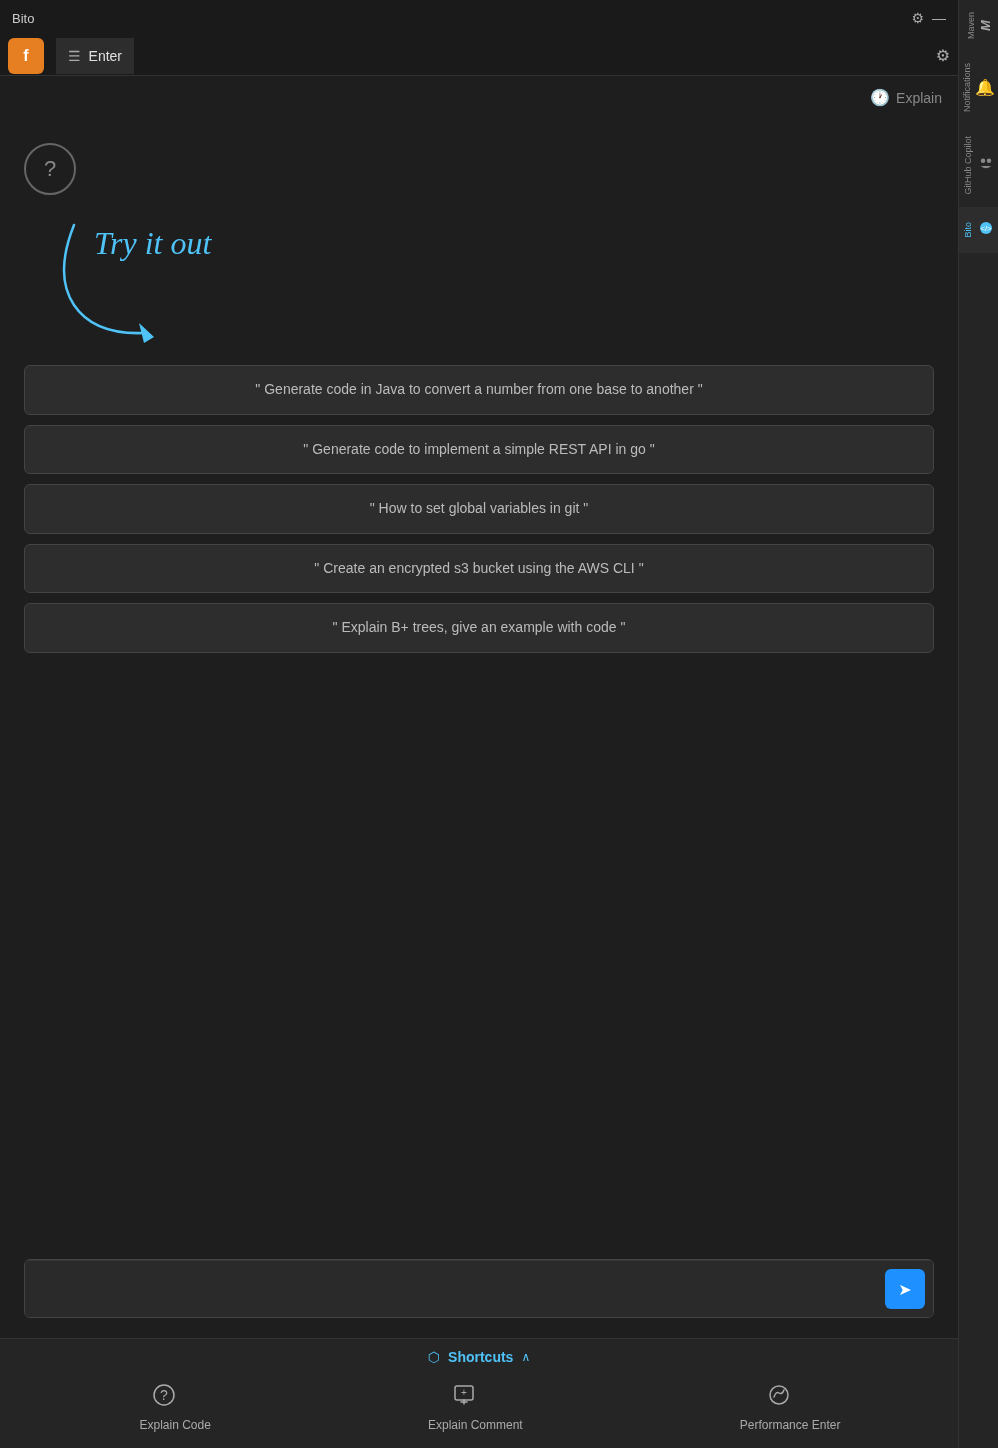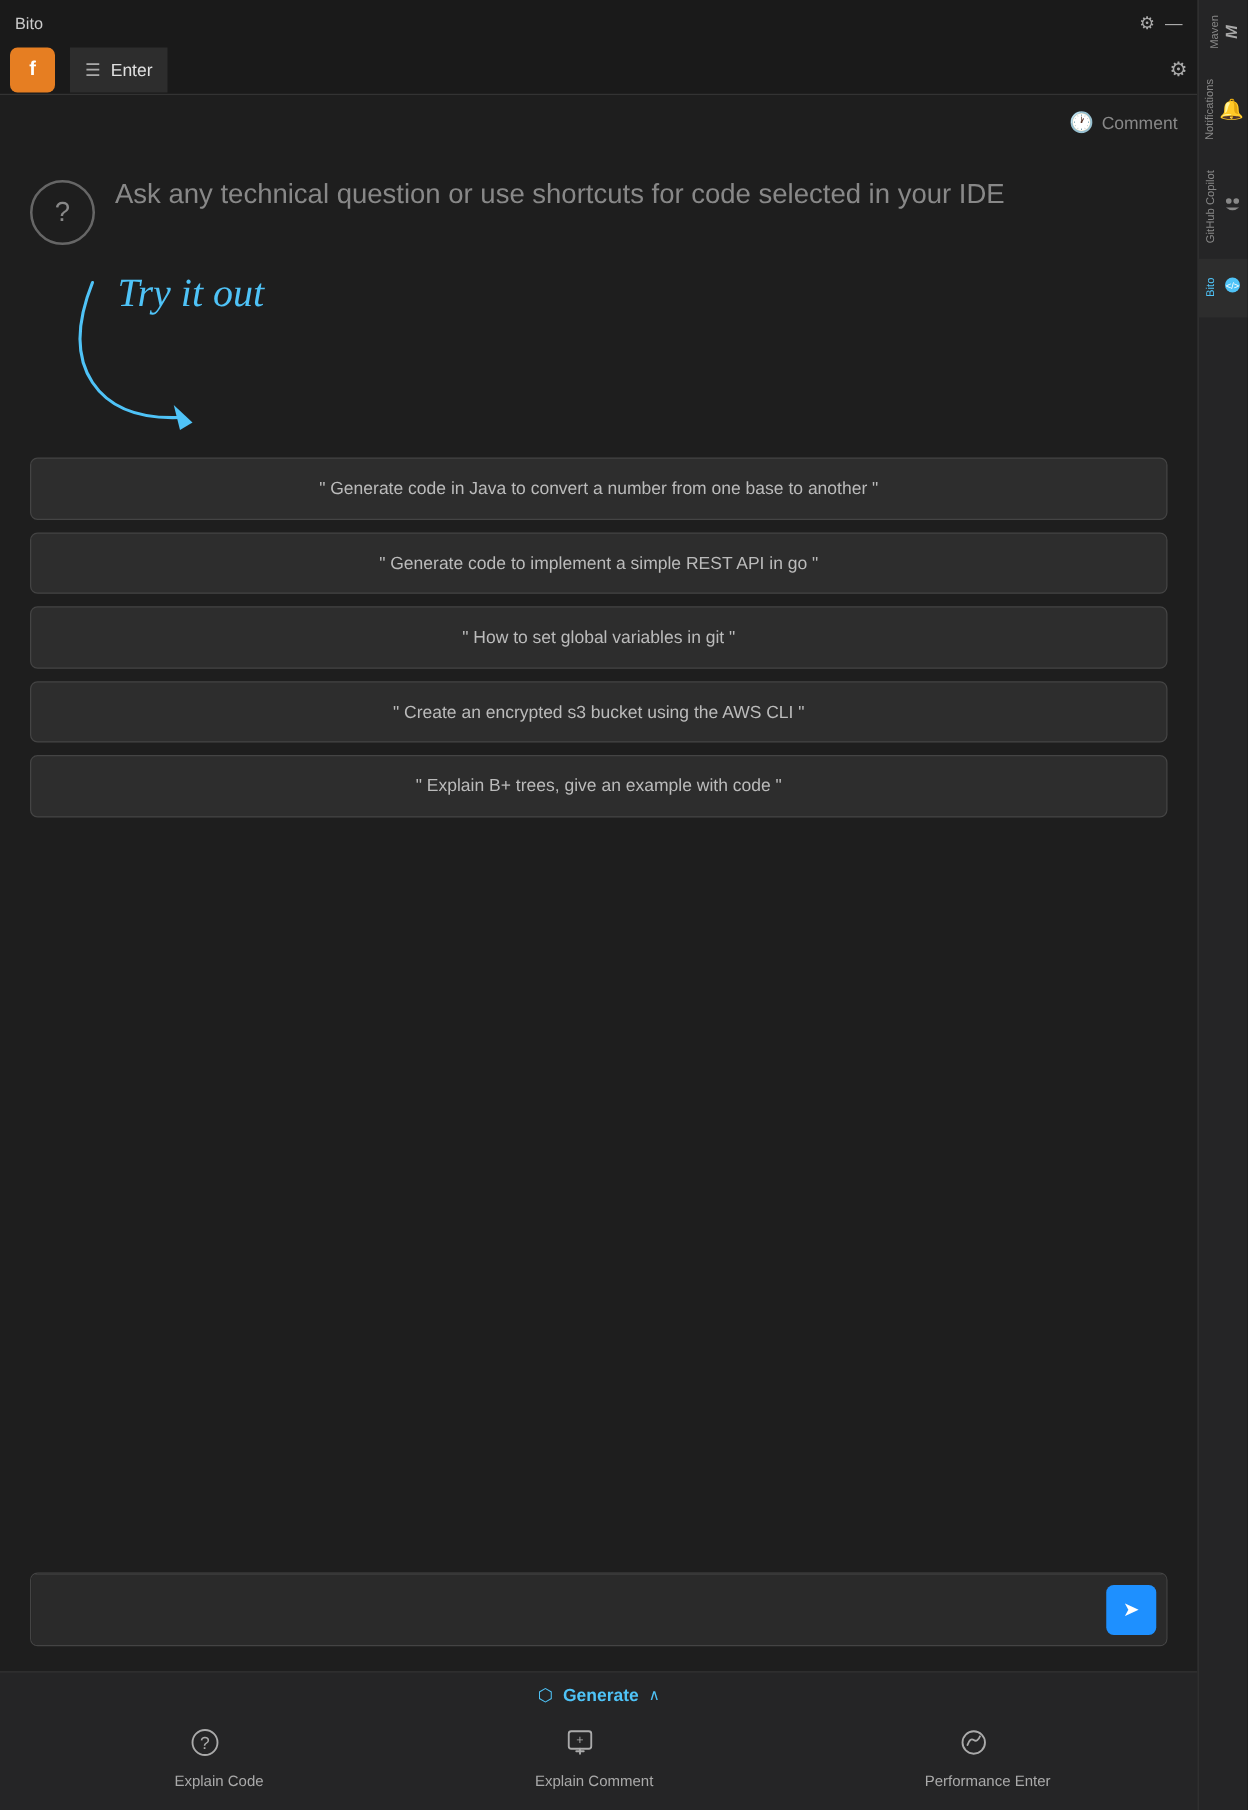--- a/index.html
+++ b/index.html
@@ -219,21 +219,21 @@
       margin-bottom: 30px;
       height: 120px;
     }
 
     .try-text {
       color: #4fc3f7;
       font-size: 32px;
       font-style: italic;
       font-family: 'Georgia', cursive, serif;
       position: absolute;
-      top: 0;
+      top: 10px;
       left: 50px;
     }
 
     .arrow-svg {
       position: absolute;
       top: 0;
       left: 0;
     }
 
     
@@ -377,31 +377,30 @@
         <span class="hamburger-icon">☰</span>
         <span class="header-home-label">Enter</span>
       </div>
     </div>
     <span class="header-settings">⚙</span>
   </div>
 
   <div class="history-bar">
     <button class="history-button">
       <span class="history-icon">🕐</span>
-      <span>Comment</span>
+      <span>Explain</span>
     </button>
   </div>
 
   <div class="main-area">
 
     <div class="help-section">
       <div class="help-icon-circle">
         <span>?</span>
       </div>
-      <div class="help-text">Ask any technical question or use shortcuts for code selected in your IDE</div>
     </div>
 
     <div class="try-section">
       <svg class="arrow-svg" width="180" height="130" viewBox="0 0 180 130">
         <path d="M 30 10 Q 10 60, 30 90 Q 50 120, 100 118" fill="none" stroke="#4fc3f7" stroke-width="2.5" stroke-linecap="round" stroke-linejoin="round"></path>
 
         <polygon points="95,108 110,122 100,128" fill="#4fc3f7"></polygon>
       </svg>
       <span class="try-text">Try it out</span>
     </div>
@@ -421,21 +420,21 @@
         <button class="send-btn">
           <span>➤</span>
         </button>
       </div>
     </div>
   </div>
 
   <div class="shortcuts-bar">
     <div class="shortcuts-header">
       <span class="shortcuts-icon">⬡</span>
-      <span class="shortcuts-label">Generate</span>
+      <span class="shortcuts-label">Shortcuts</span>
       <span class="shortcuts-chevron">∧</span>
     </div>
     <div class="shortcuts-items">
       <div class="shortcut-item">
         <span class="shortcut-item-icon">
           <svg width="24" height="24" viewBox="0 0 24 24" fill="none">
             <circle cx="12" cy="12" r="10" stroke="#aaa" stroke-width="1.5"></circle>
             <text x="12" y="17" text-anchor="middle" font-size="14" fill="#aaa">?</text>
           </svg>
         </span>

